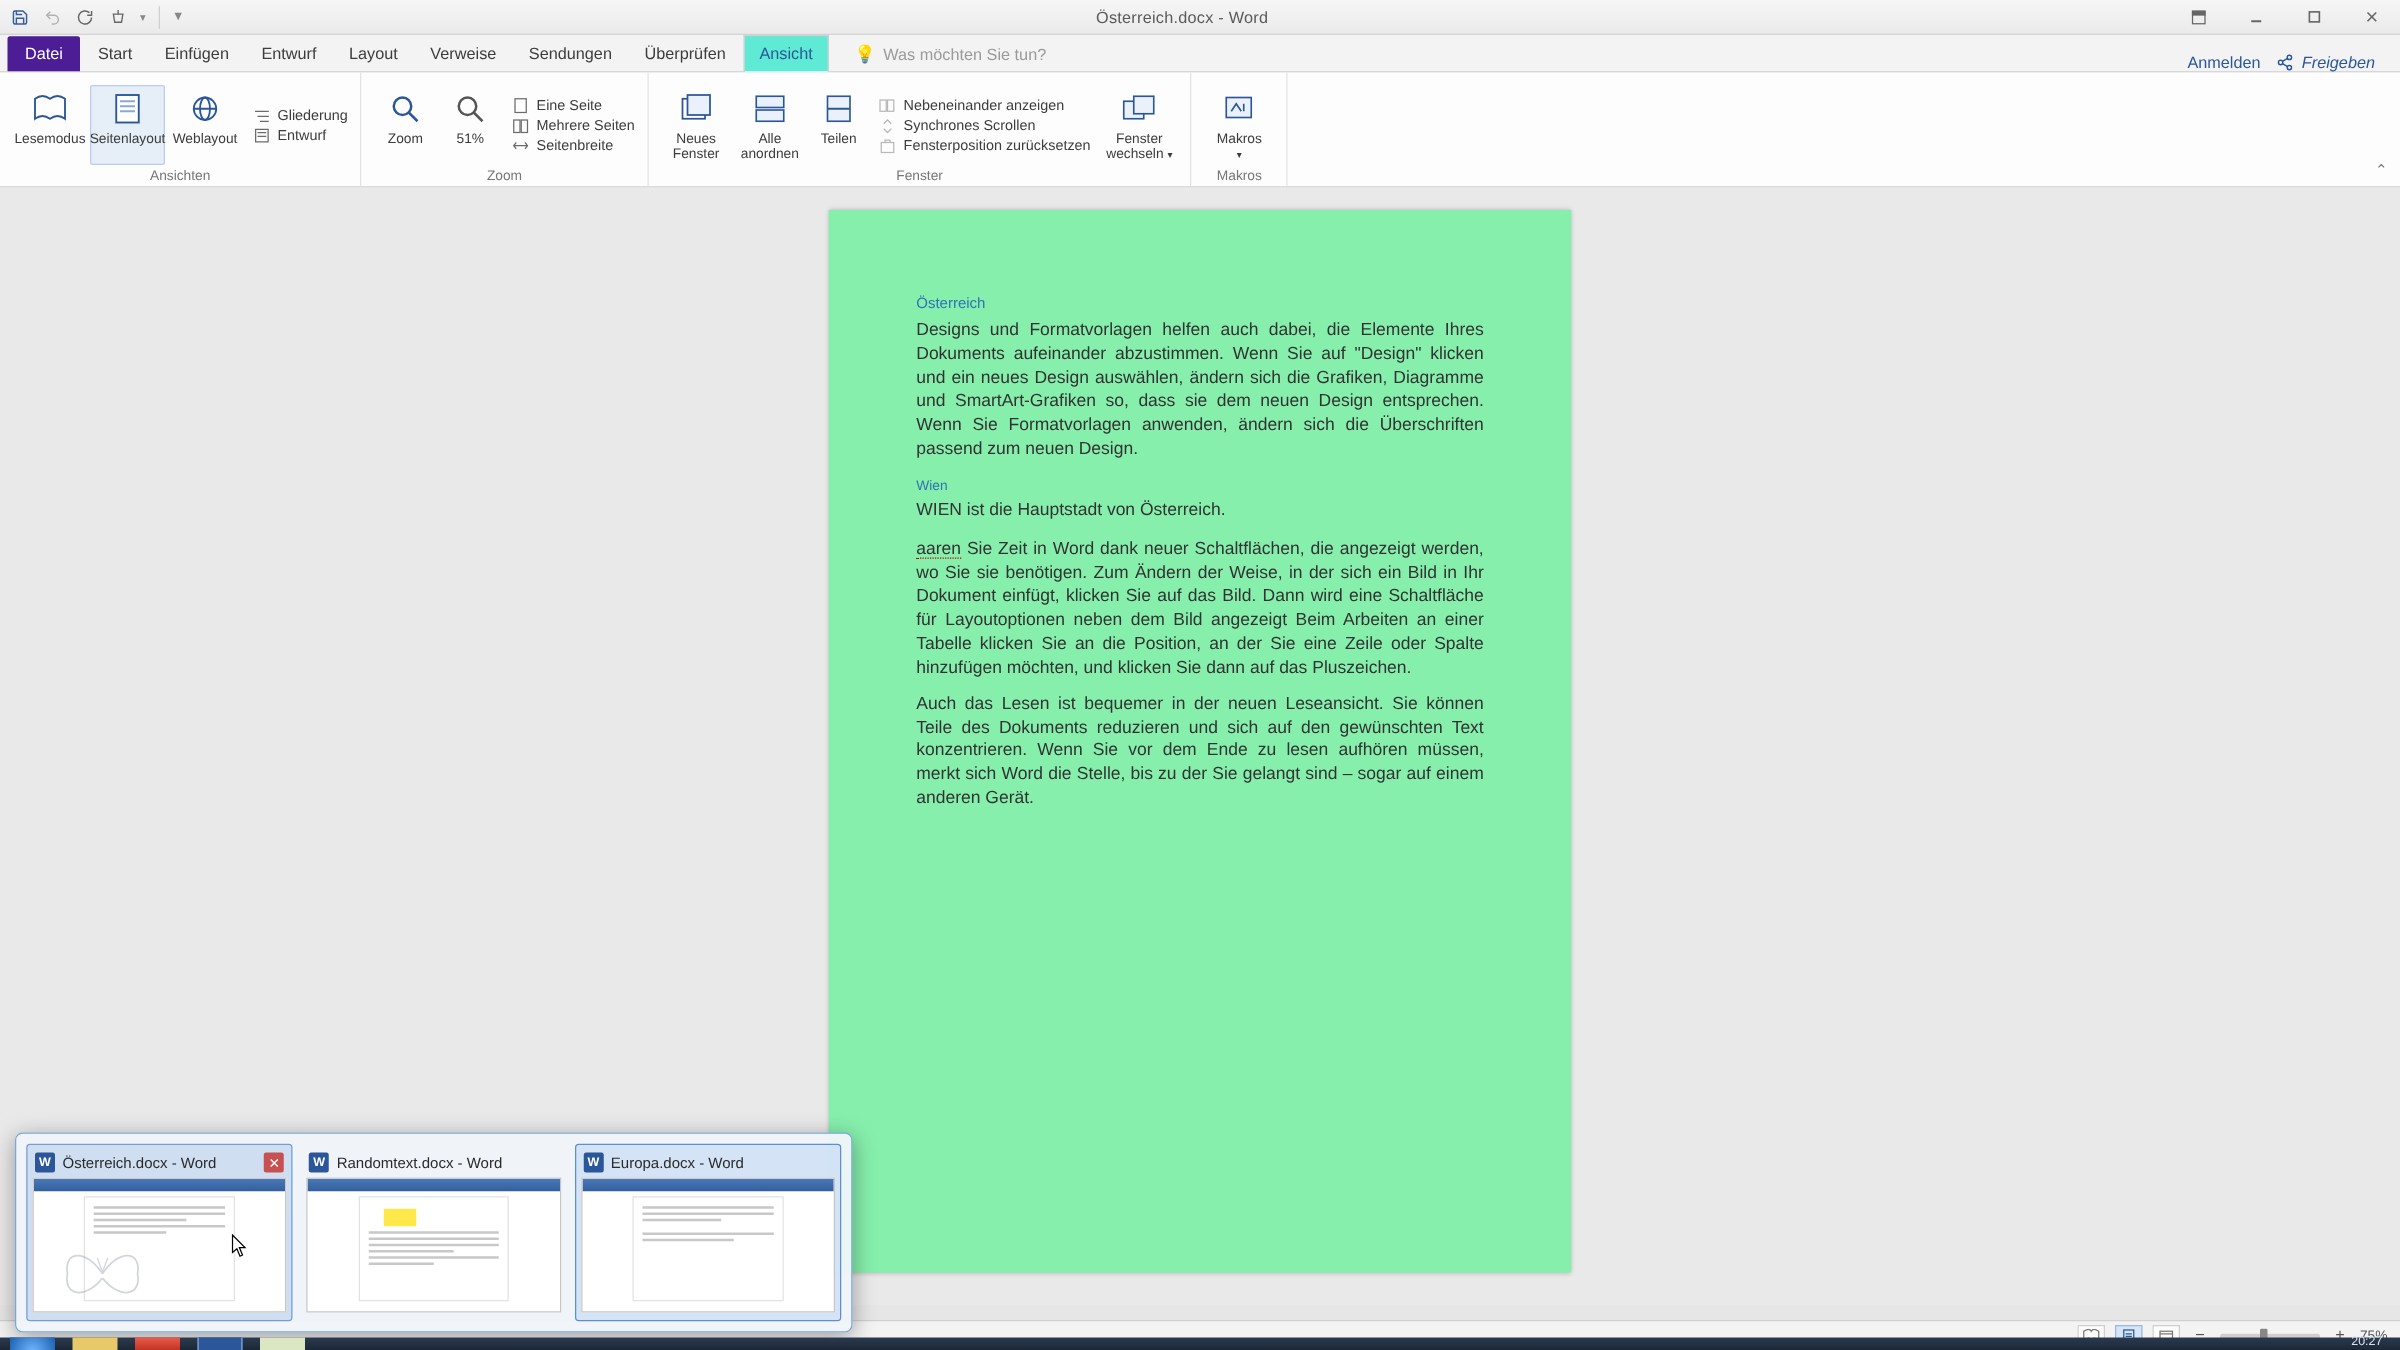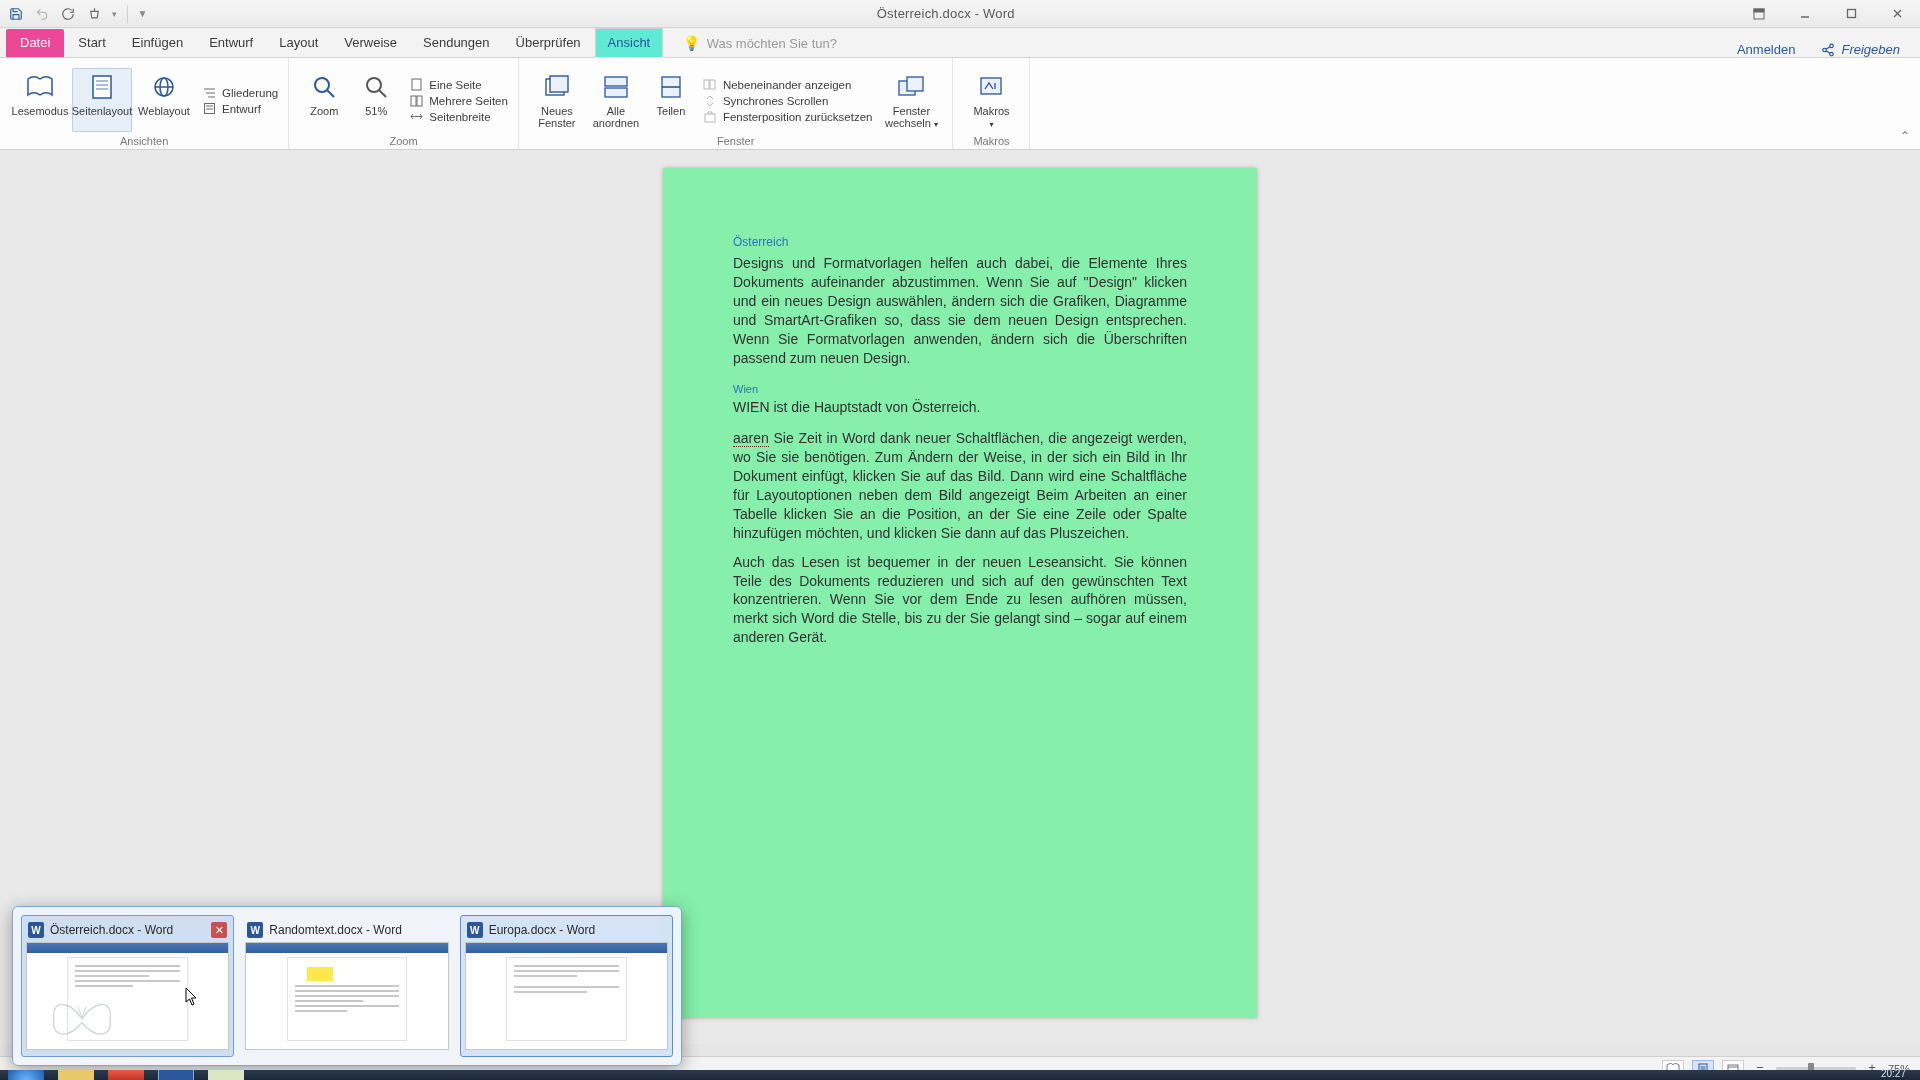--- a/index.html
+++ b/index.html
@@ -10,26 +10,26 @@
   .qat { display:flex; align-items:center; gap:10px; padding:0 8px; }
   .qat-icon { width:16px; height:16px; display:inline-flex; align-items:center; justify-content:center; color:#4a4a4a; font-size:13px; }
   .qat-sep { width:1px; height:18px; background:#d0d0d0; }
   .title-center { flex:1; text-align:center; font-size:13px; color:#5a5a5a; letter-spacing:0.2px; }
   .win-controls { display:flex; }
   .win-btn { width:46px; height:28px; display:flex; align-items:center; justify-content:center; color:#666; font-size:11px; }
   .win-btn svg { stroke:#666; }
 
   
   .tab-strip { height:30px; background:#f3f3f3; display:flex; align-items:flex-end; padding:0 6px; gap:2px; border-bottom:1px solid #d0d0d0; }
-  .file-tab { background:#ec4899; color:#fff; font-size:13px; padding:6px 14px 7px 14px; border-radius:2px 2px 0 0; cursor:pointer; }
+  .file-tab { background:#4c1d95; color:#fff; font-size:13px; padding:6px 14px 7px 14px; border-radius:2px 2px 0 0; cursor:pointer; }
   .tab { font-size:13px; color:#3c3c3c; padding:6px 12px 7px 12px; cursor:pointer; }
   .tab.active { background:#5eead4; border:1px solid #d0d0d0; border-bottom:1px solid #fff; margin-bottom:-1px; color:#2b579a; }
   .tell-me { display:flex; align-items:center; gap:6px; color:#9a9a9a; font-size:13px; padding:6px 10px; margin-left:8px; }
   .tell-me .bulb { color:#c7a100; font-size:14px; }
-  .tab-right { margin-left:auto; display:flex; align-items:center; gap:26px; padding-right:14px; }
+  .tab-right { margin-left:auto; display:flex; align-items:center; gap:13px; padding-right:14px; }
   .link-like { color:#2b579a; font-size:13px; cursor:pointer; }
   .share { display:flex; align-items:flex-end; gap:6px;font-style:italic; }
   .share-icon { width:14px; height:14px; }
 
   
   .ribbon { height:92px; background:#fdfdfd; border-bottom:1px solid #d0d0d0; display:flex; align-items:stretch; position:relative; }
   .ribbon-group { border-right:1px solid #e3e3e3; padding:6px 10px 2px 10px; display:flex; flex-direction:column; justify-content:space-between; }
   .group-body { display:flex; align-items:center; gap:2px; flex:1; }
   .group-label { text-align:center; font-size:11px; color:#777; padding-top:0px; }
   .big-btn { width:60px; height:64px; display:flex; flex-direction:column; align-items:center; justify-content:flex-start; gap:2px; cursor:pointer; padding-top:2px; border:1px solid transparent; border-radius:2px;}

